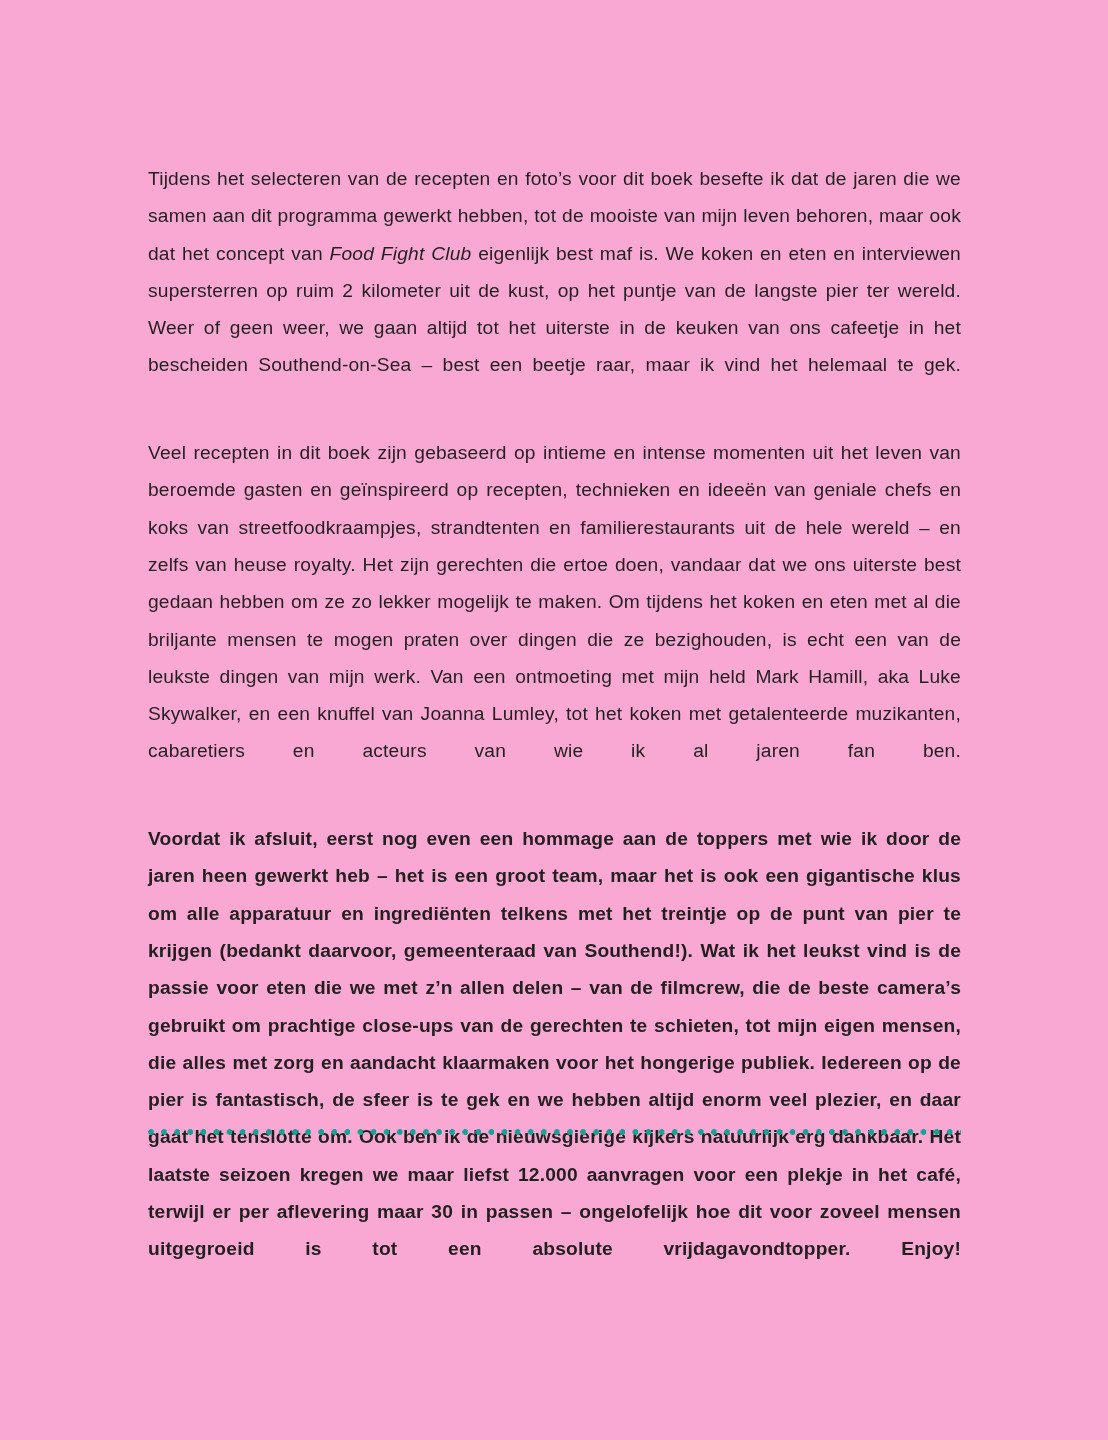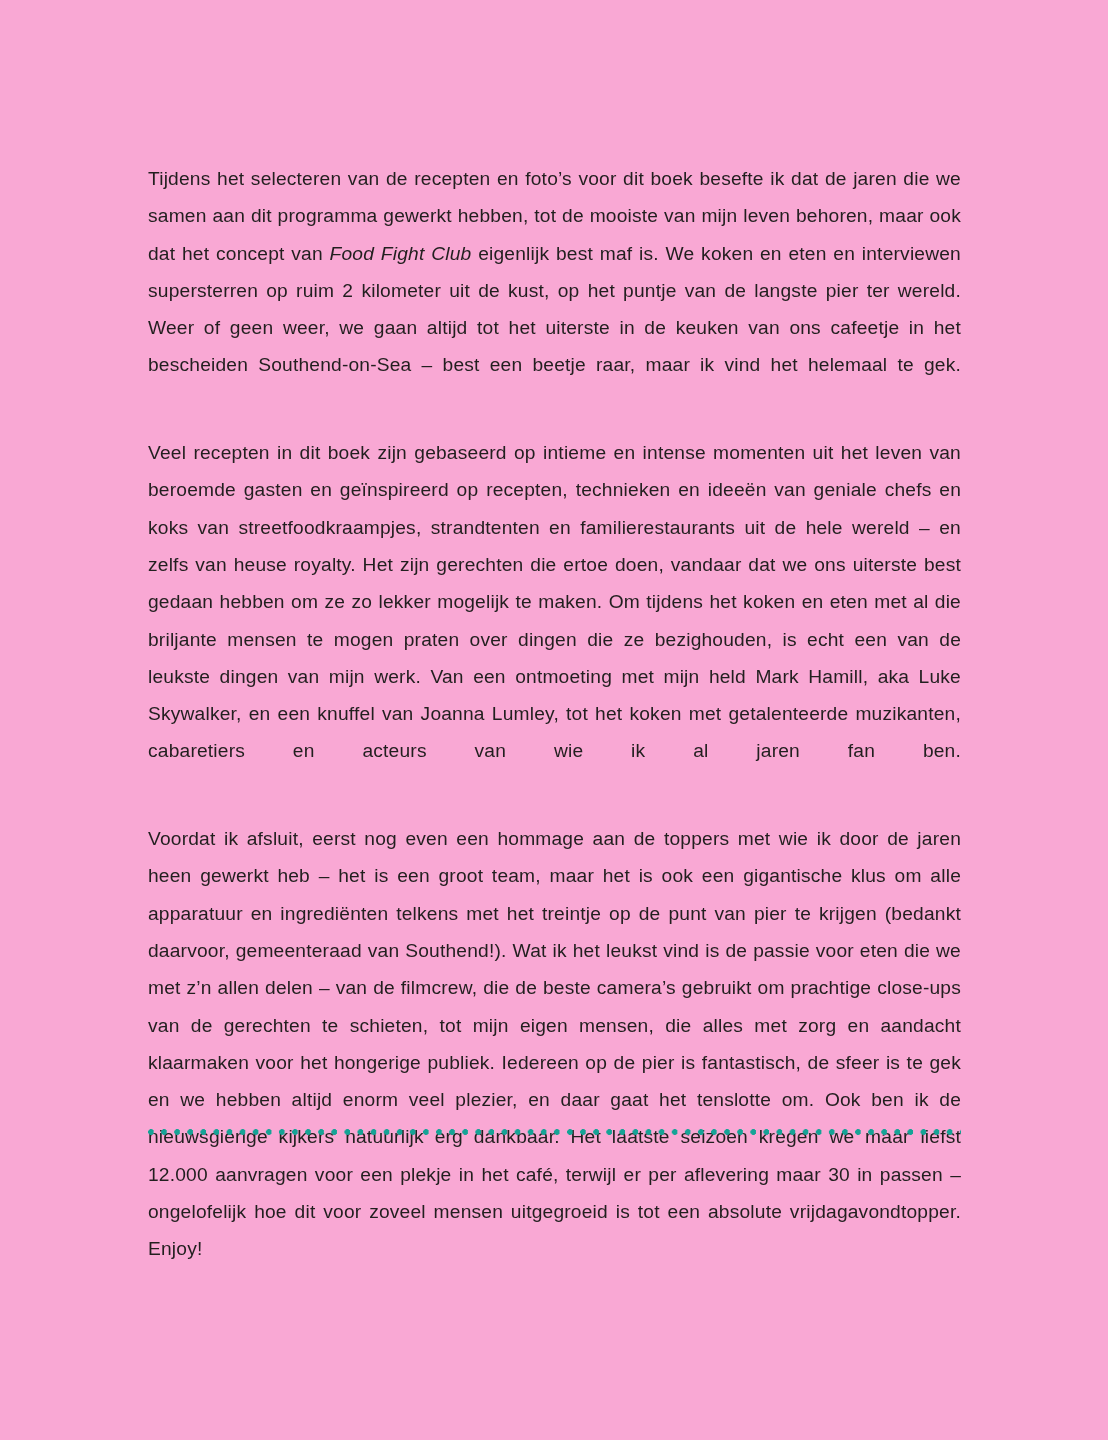--- a/index.html
+++ b/index.html
@@ -33,20 +33,21 @@
     color: #221f1f;
     text-align: justify;
     text-justify: inter-word;
     letter-spacing: 0.01em;
     word-spacing: 0.015em;
     -webkit-font-smoothing: antialiased;
   }
 
   .para:last-of-type {
     margin-bottom: 0;
+    font-weight: bold;
   }
 
   
   .para::after {
     content: "";
     display: inline-block;
     width: 100%;
   }
 
   .para .title-italic {

